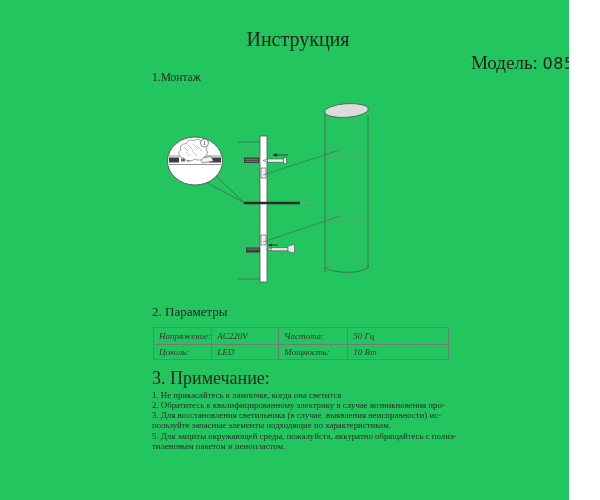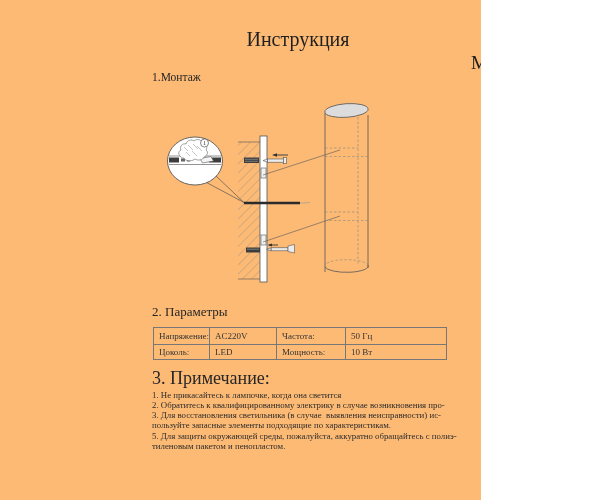--- a/index.html
+++ b/index.html
@@ -1,30 +1,30 @@
 <!DOCTYPE html>
 <html><head>
 <meta charset="utf-8">
 <style>
   html,body{margin:0;padding:0;background:#ffffff;}
   .page{
-    position:relative;width:481px;height:500px;background:#fdba74;overflow:hidden;
+    position:relative;width:569px;height:500px;background:#22c55e;overflow:hidden;
     font-family:"Liberation Serif", serif;color:#262626;
   }
   .abs{position:absolute;}
   .doc-title{left:0;top:27px;width:596px;text-align:center;font-size:20px;line-height:24px;color:#1f1f1f;}
   .model-line{left:0;top:51px;width:596px;text-align:right;font-size:19px;line-height:23px;color:#1f1f1f;}
   .model-line .digits{font-family:"DejaVu Sans", sans-serif;font-size:16px;letter-spacing:0.5px;}
   .h-montage{left:152px;top:71px;font-size:11.5px;}
   .h-params{left:152px;top:304px;font-size:13px;}
   .h-notes{left:152px;top:368px;font-size:18px;}
   .diagram{left:150px;top:95px;width:260px;height:200px;}
   table.params{
     left:153px;top:327px;border-collapse:collapse;table-layout:fixed;
-    font-size:9px;color:#333;
+    font-size:9px;color:#333;font-style:italic;
   }
   table.params td{
     border:1px solid #777;padding:0 0 0 5px;vertical-align:middle;
     overflow:hidden;white-space:nowrap;
   }
   table.params tr.r1 td{height:16px;}
   table.params tr.r2 td{height:14px;}
   .c1{width:53px;} .c2{width:67px;} .c3{width:69px;} .c4{width:101px;}
   .notes{left:152px;top:390px;font-size:8.8px;line-height:10.15px;color:#2b2b2b;}
   .notes .note-line{white-space:pre;}

